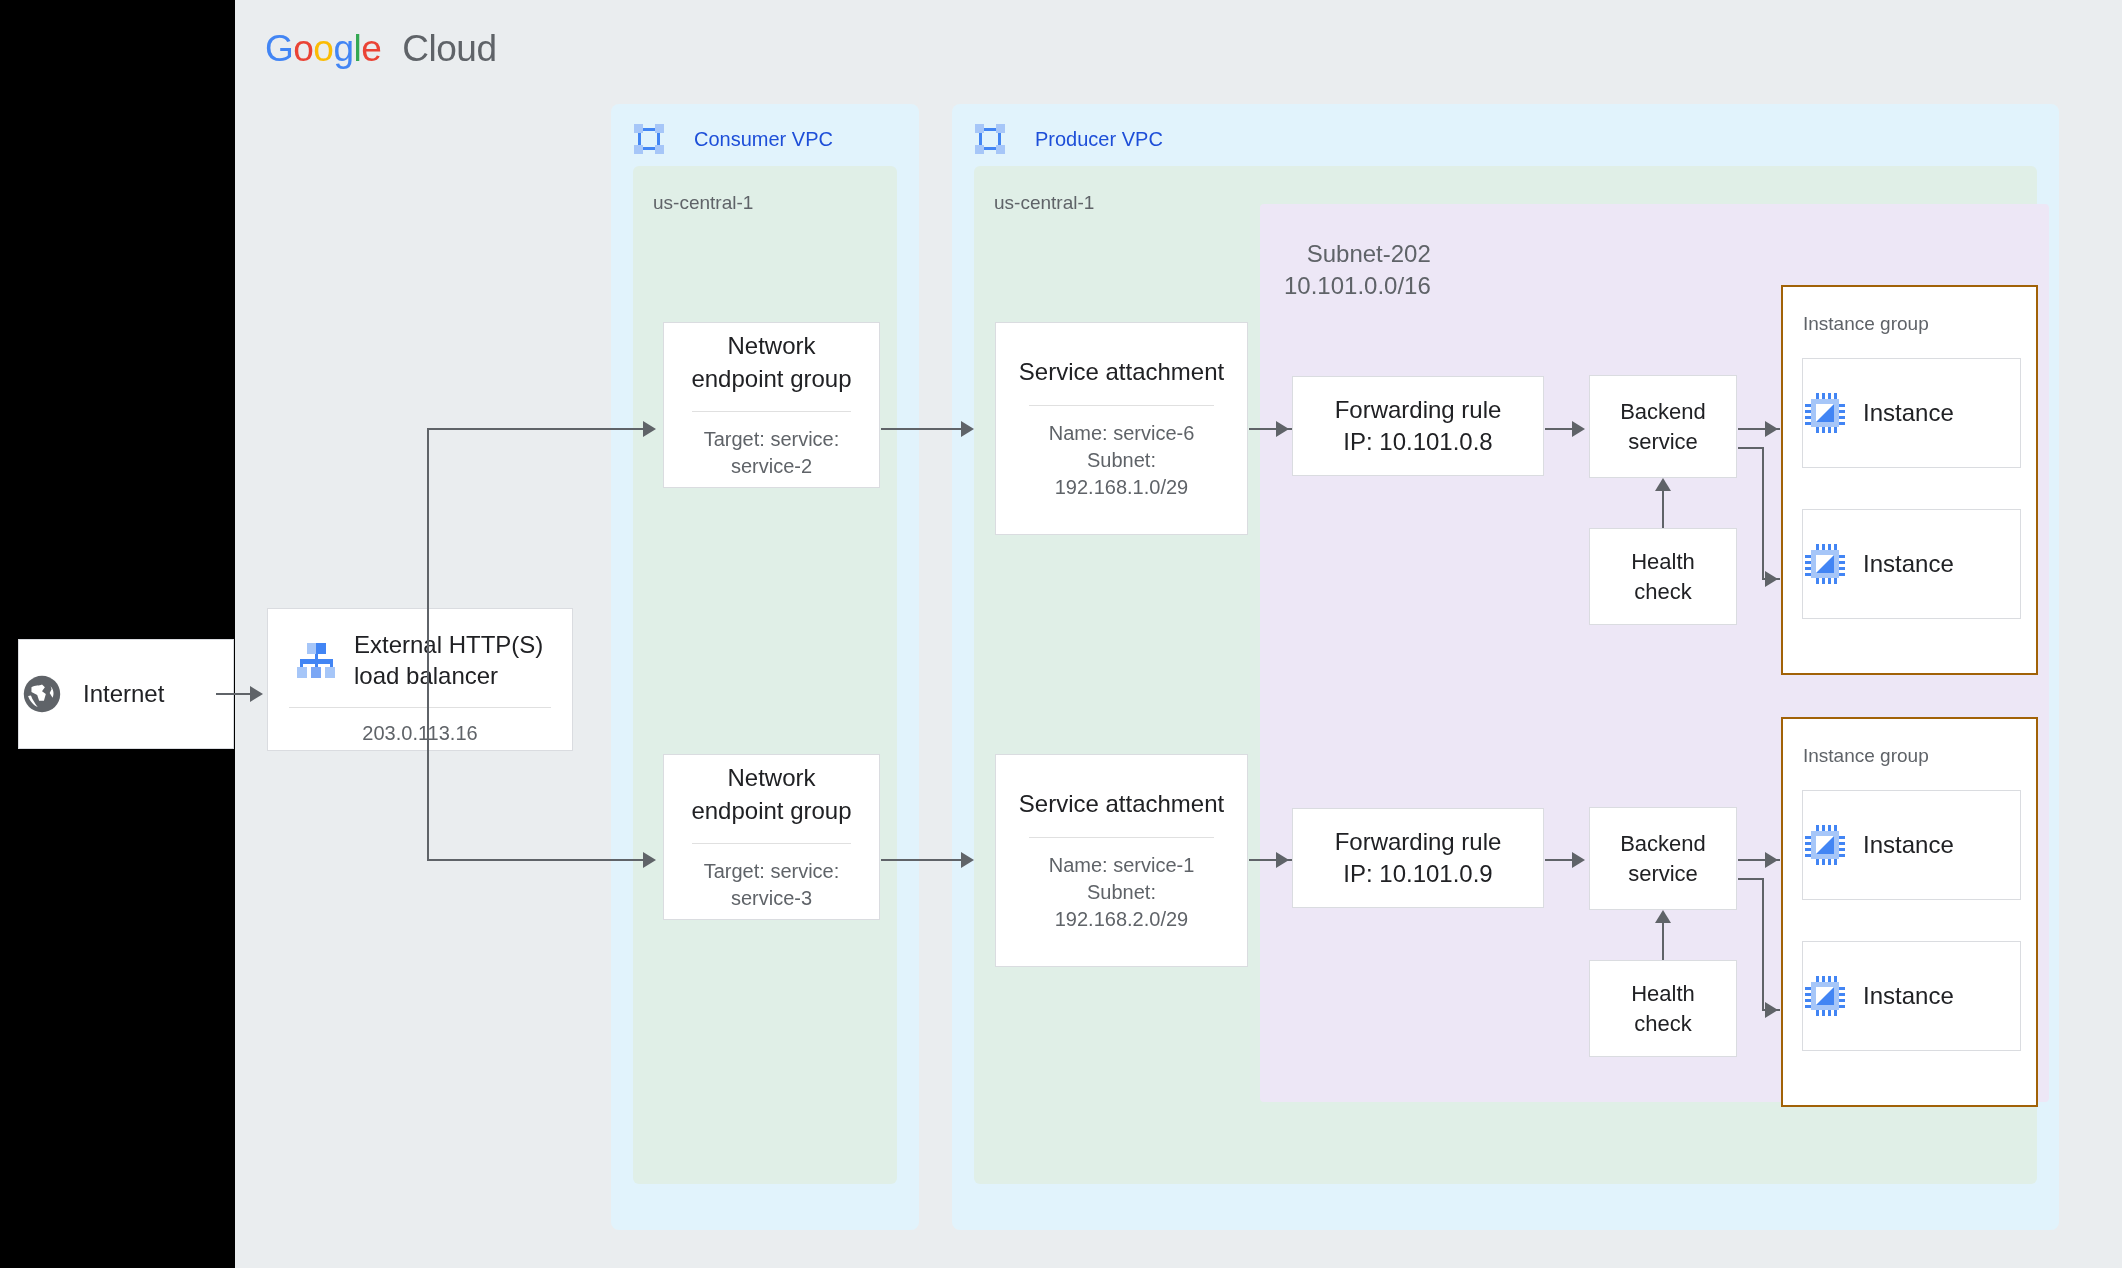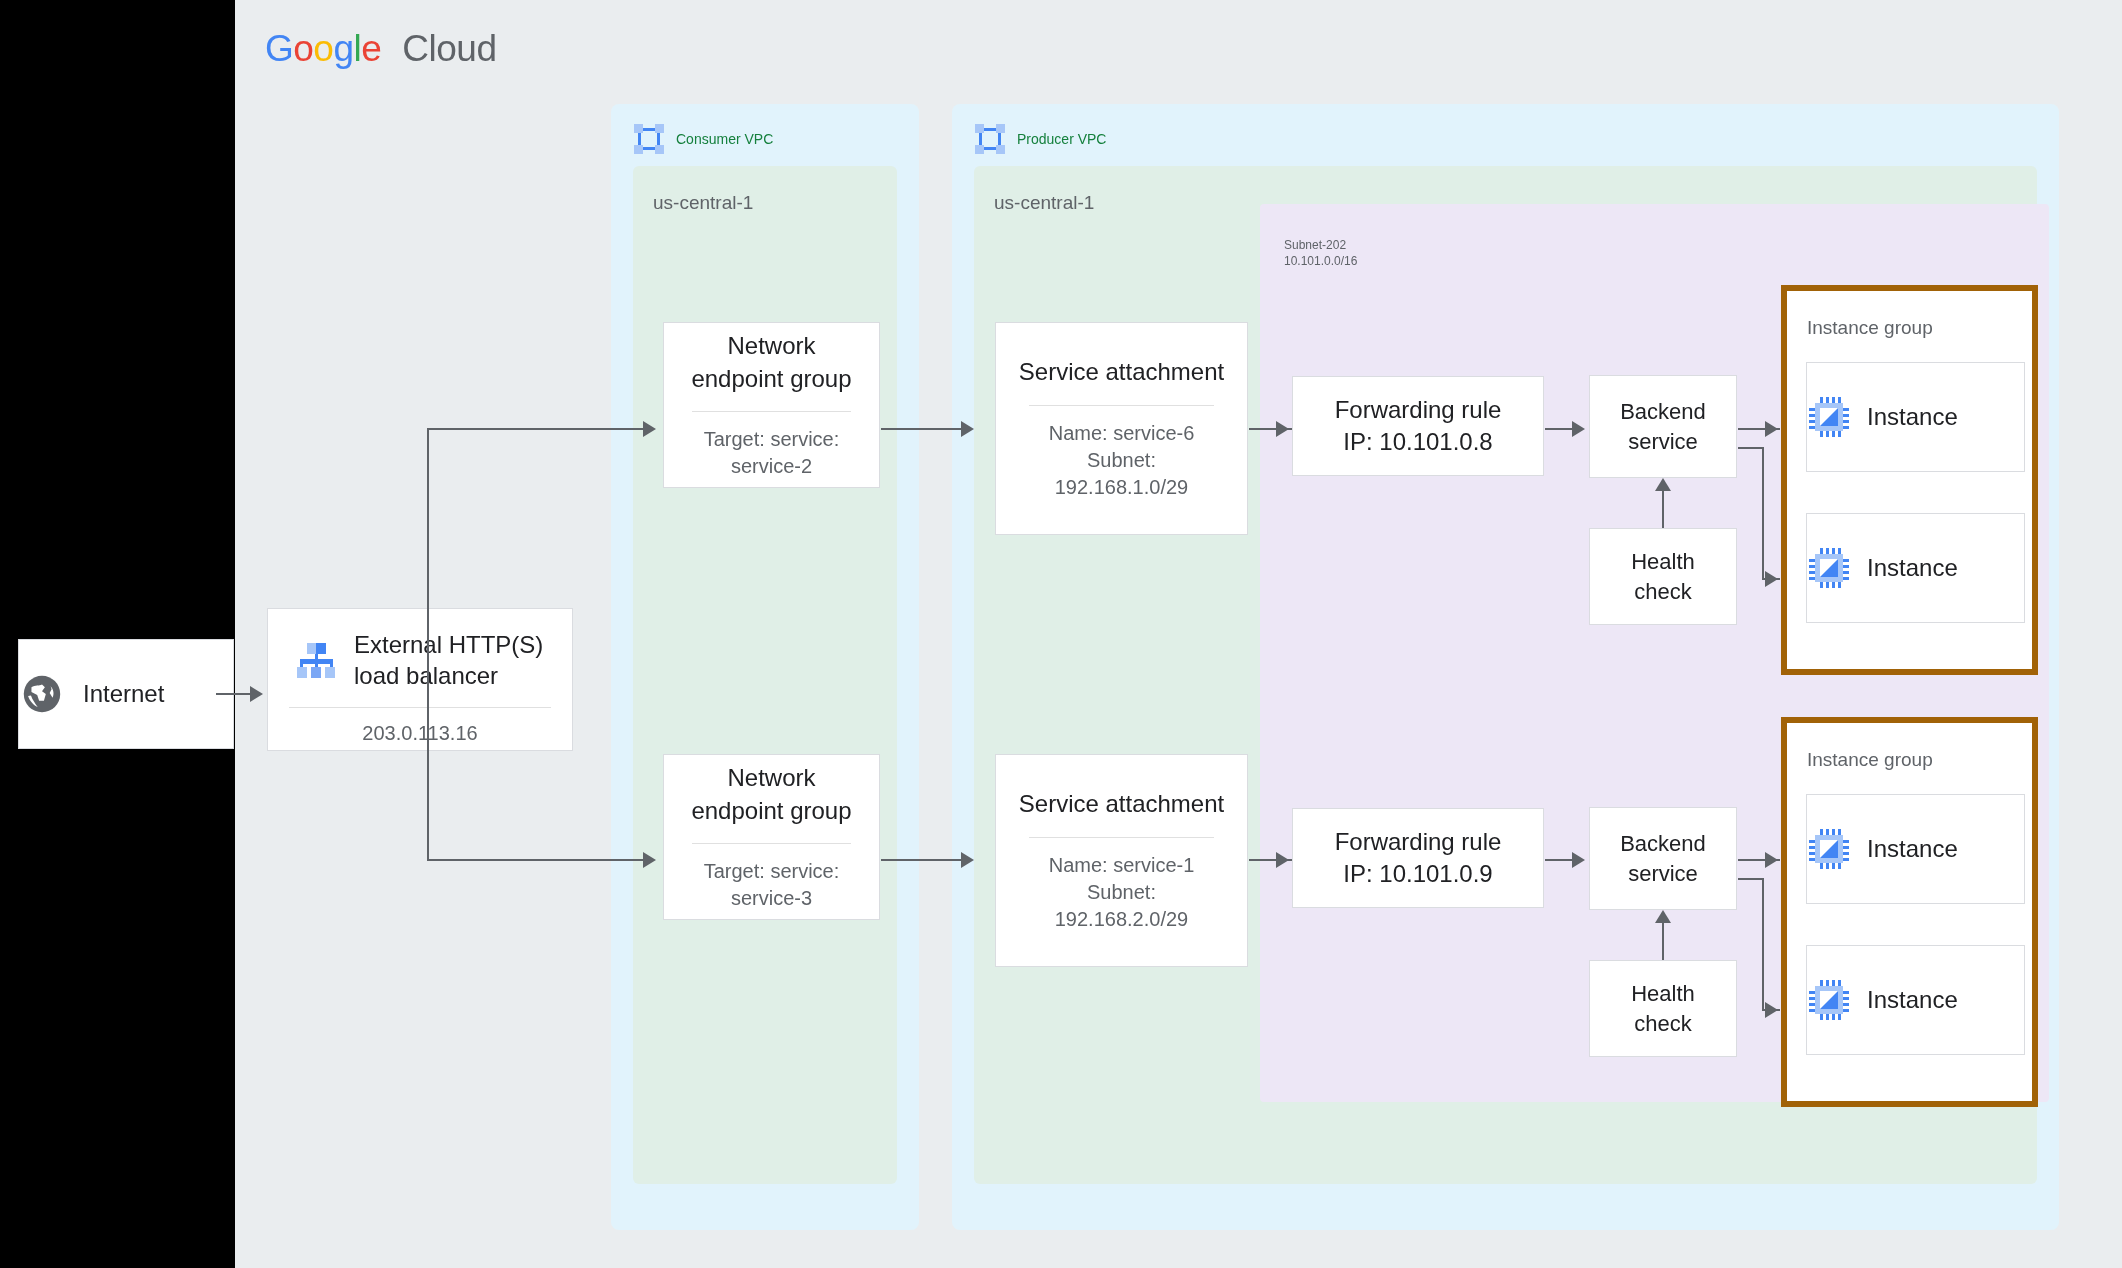--- a/index.html
+++ b/index.html
@@ -41,21 +41,21 @@
     background: #E1F3FC;
     border-radius: 8px;
   }
   #consumer-vpc { left: 611px; top: 104px; width: 308px; height: 1126px; }
   #producer-vpc { left: 952px; top: 104px; width: 1107px; height: 1126px; }
 
   .vpc-header { position:absolute; top: 20px; display:flex; align-items:center; gap:12px; }
   #consumer-vpc .vpc-header { left: 23px; }
   #producer-vpc .vpc-header { left: 23px; }
   .vpc-title {
-    font-size: 14px; color: #15803d; white-space: nowrap;
+    font-size: 20px; color: #1d4ed8; white-space: nowrap; margin-left: 18px;
   }
 
   
   .vpc-icon { width: 30px; height: 30px; position: relative; flex: 0 0 auto; }
   .vpc-icon .frame {
     position:absolute; left:4px; top:4px; right:4px; bottom:4px;
     border: 3px solid #4285F4;
   }
   .vpc-icon .hdl { position:absolute; width:9px; height:9px; background:#A6C6F8; }
   .vpc-icon .hdl.tl { left:0; top:0; }
@@ -76,21 +76,21 @@
   }
 
   
   #subnet-202 {
     left: 286px; top: 38px; width: 789px; height: 898px;
     background: #EDE7F6;
     border-radius: 4px;
   }
   .subnet-label {
     position:absolute; left: 24px; top: 34px;
-    font-size: 12px; color: #5F6368; line-height: 1.32; white-space: nowrap;
+    font-size: 24px; color: #5F6368; line-height: 1.32; white-space: nowrap; text-align: right;
   }
 
   
   .node {
     background: #FFFFFF;
     border: 1px solid #DADCE0;
     display:flex; flex-direction:column;
     align-items:center; justify-content:center;
   }
   .node .title {
@@ -145,21 +145,21 @@
   #bes-1 { left: 1589px; top: 375px; }
   #bes-2 { left: 1589px; top: 807px; }
 
   
   .hc { width: 148px; height: 97px; }
   #hc-1 { left: 1589px; top: 528px; }
   #hc-2 { left: 1589px; top: 960px; }
 
   
   .ig {
-    background:#FFFFFF; border:6px solid #a16207;
+    background:#FFFFFF; border:2px solid #a16207;
   }
   #ig-1 { left: 1781px; top: 285px; width: 257px; height: 390px; }
   #ig-2 { left: 1781px; top: 717px; width: 257px; height: 390px; }
   .ig-label {
     position:absolute; left: 20px; top: 26px;
     font-size: 19px; color:#5F6368;
   }
   .instance {
     position:absolute; left: 19px; width: 219px; height: 110px;
     border: 1px solid #DADCE0; background:#FFFFFF;

